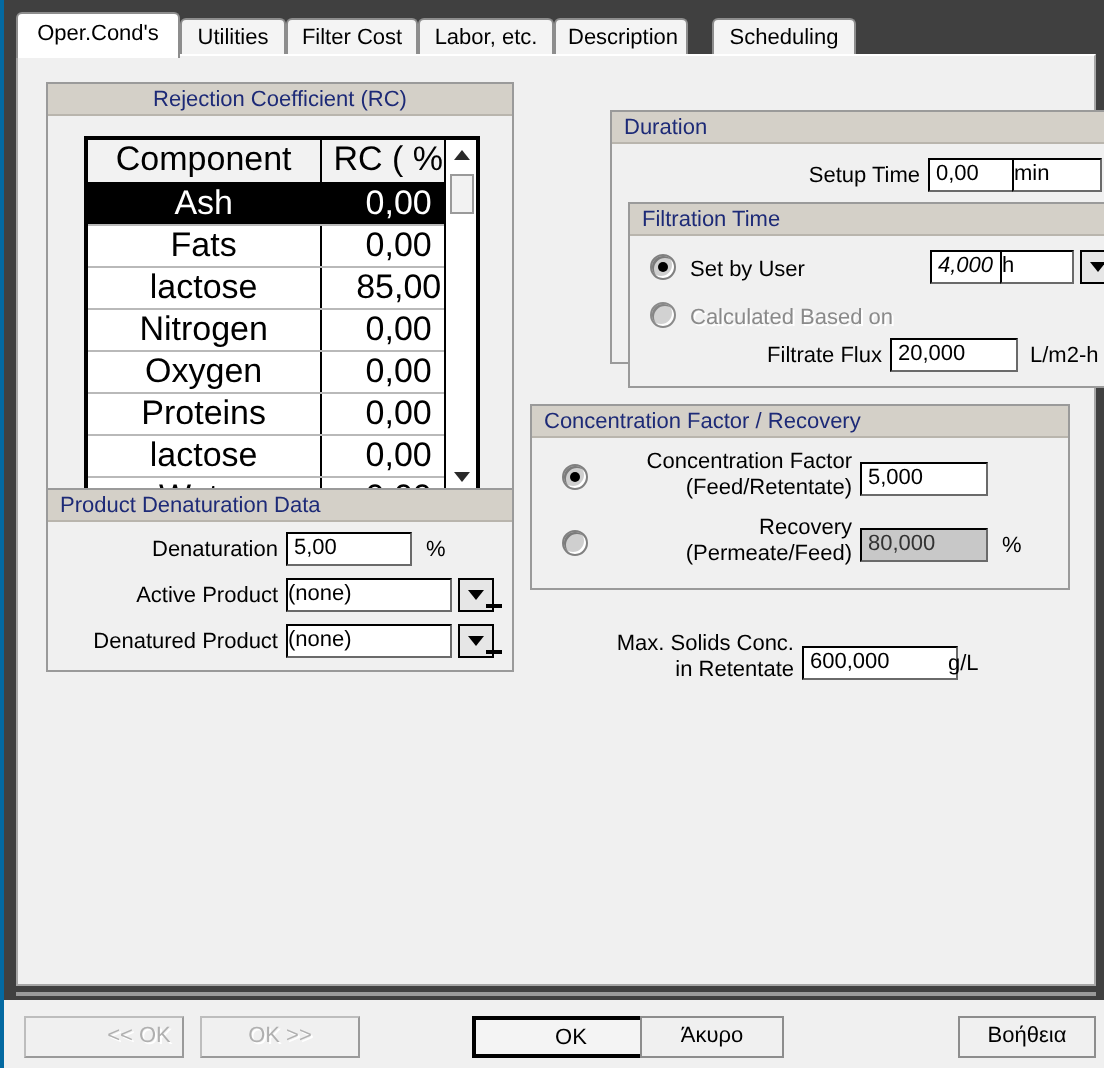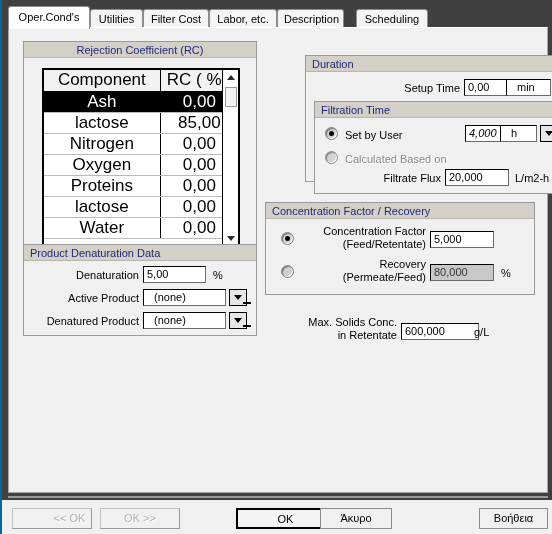--- a/index.html
+++ b/index.html
@@ -127,21 +127,21 @@
     position: absolute;
     left: 0; top: 0; bottom: 0;
     right: 21px;
     background: #ffffff;
     border: 1px solid #000;
     border-right-color: #6a6a6a;
     border-bottom-color: #6a6a6a;
     box-sizing: border-box;
     font-size: 11px;
     line-height: 15px;
-    padding-left: 10px;
+    padding-left: 0;
     white-space: nowrap;
     overflow: hidden;
   }
   .combo .cbtn {
     position: absolute;
     right: 0; top: 0;
     width: 18px; height: 17px;
     background: #e6e6e6;
     border: 1px solid #000;
     box-sizing: border-box;
@@ -324,20 +324,24 @@
         <table class="tbl">
           <thead>
             <tr>
               <th style="width:109px;">Component</th>
               <th class="last" style="width:73px;">RC ( % )</th>
             </tr>
           </thead>
           <tbody>
             <tr class="selected">
               <td>Ash</td>
+              <td class="last">0,00</td>
+            </tr>
+            <tr>
+              <td>Fats</td>
               <td class="last">0,00</td>
             </tr>
             <tr>
               <td>lactose</td>
               <td class="last">85,00</td>
             </tr>
             <tr>
               <td>Nitrogen</td>
               <td class="last">0,00</td>
             </tr>

